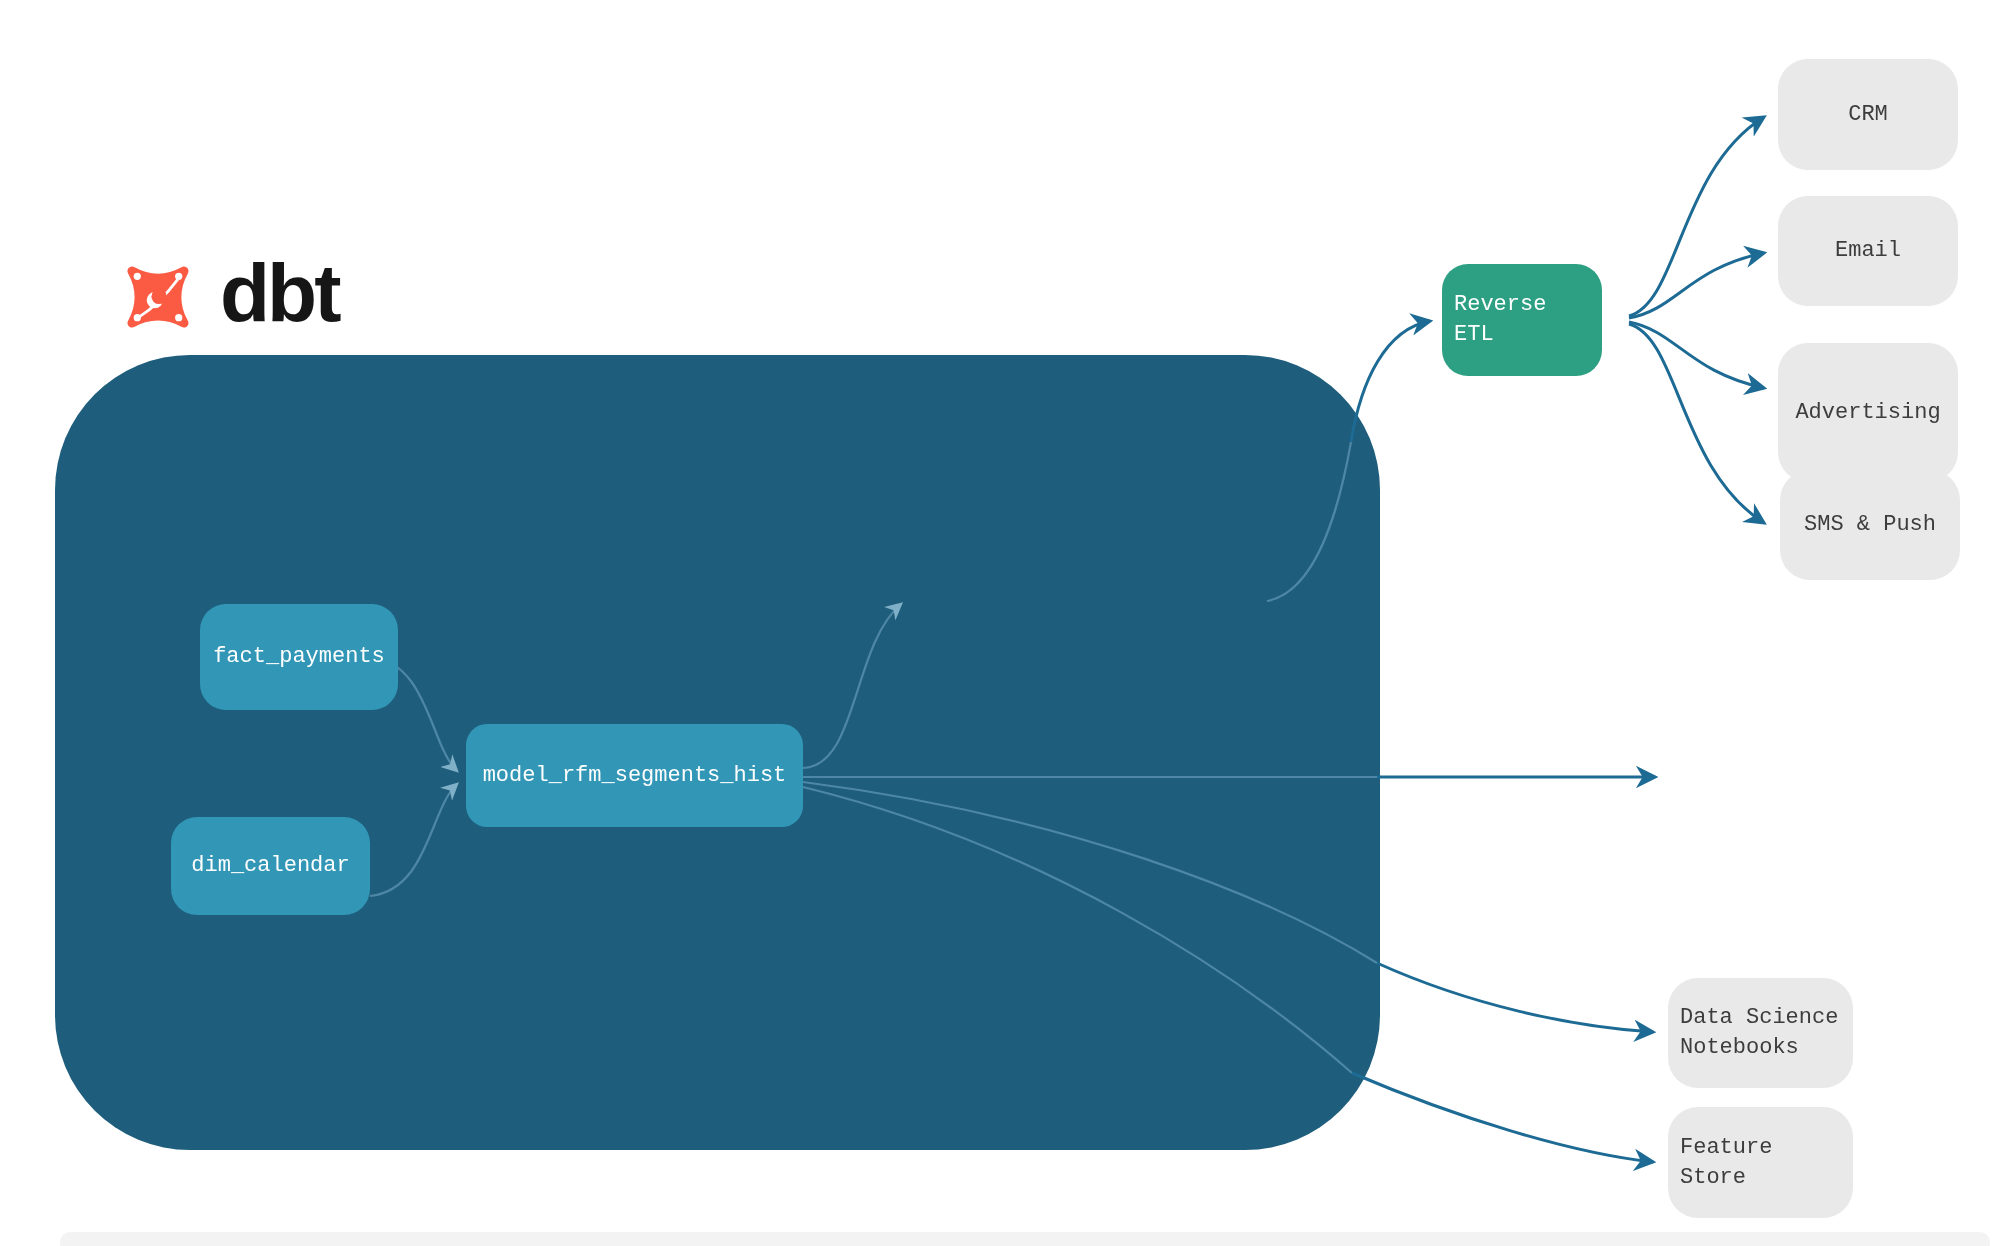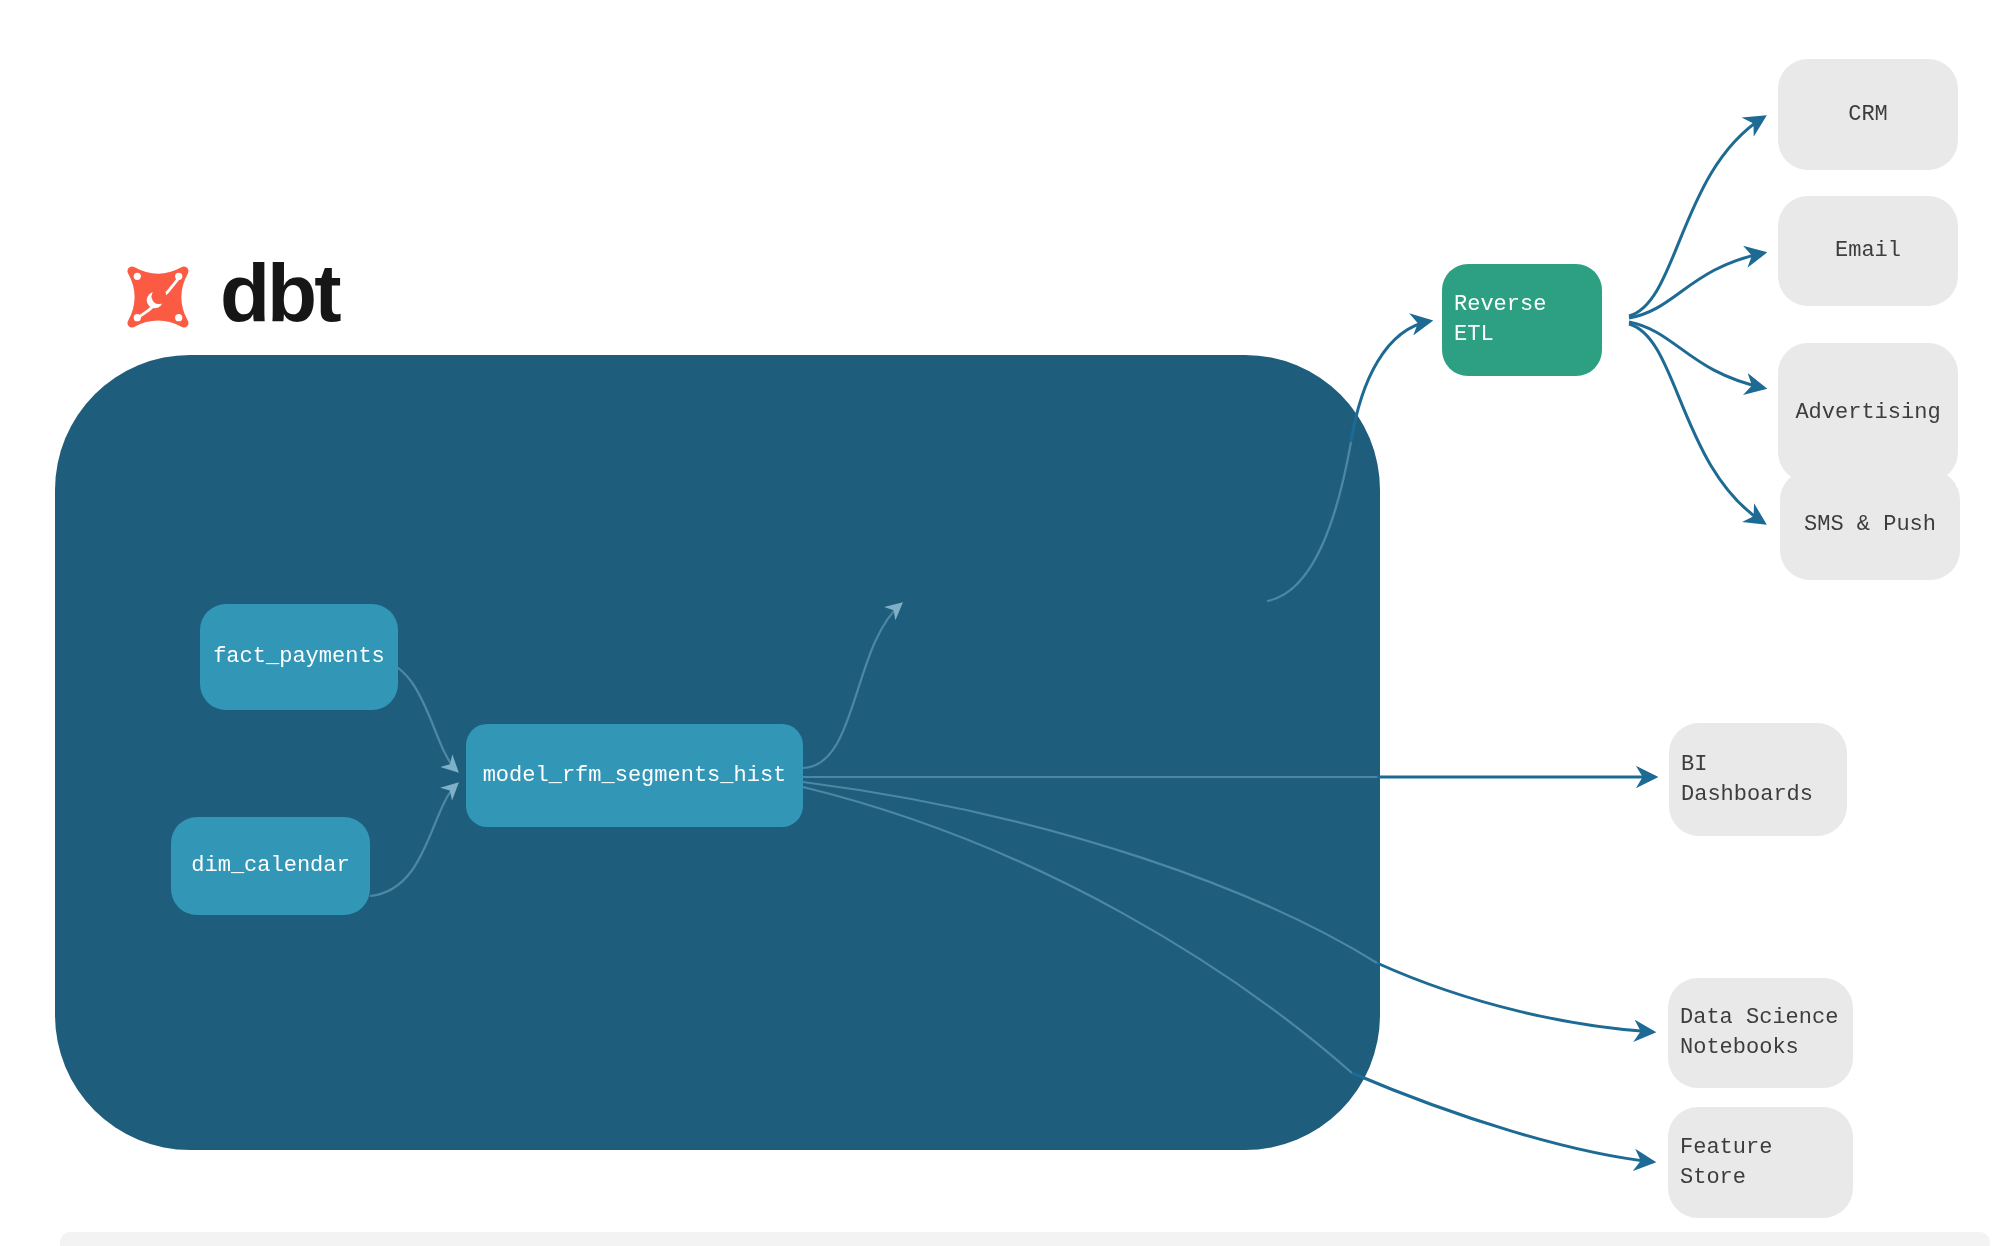--- a/index.html
+++ b/index.html
@@ -167,23 +167,20 @@
   </div>
   <div class="node dest" style="left:1778px; top:196px; width:180px; height:110px;">
     <span>Email</span>
   </div>
   <div class="node dest" style="left:1778px; top:343px; width:180px; height:139px;">
     <span>Advertising</span>
   </div>
   <div class="node dest" style="left:1780px; top:470px; width:180px; height:110px;">
     <span>SMS &amp; Push</span>
   </div>
-  <div class="node dest" style="left:1669px; top:723px; width:178px; height:113px;">
-    <span>BI Dashboards</span>
-  </div>
   <div class="node dest" style="left:1668px; top:978px; width:185px; height:110px;">
     <span>Data Science Notebooks</span>
   </div>
   <div class="node dest" style="left:1668px; top:1107px; width:185px; height:111px;">
     <span>Feature Store</span>
   </div>
 
   <div class="bottom-band"></div>
 </div>
 

